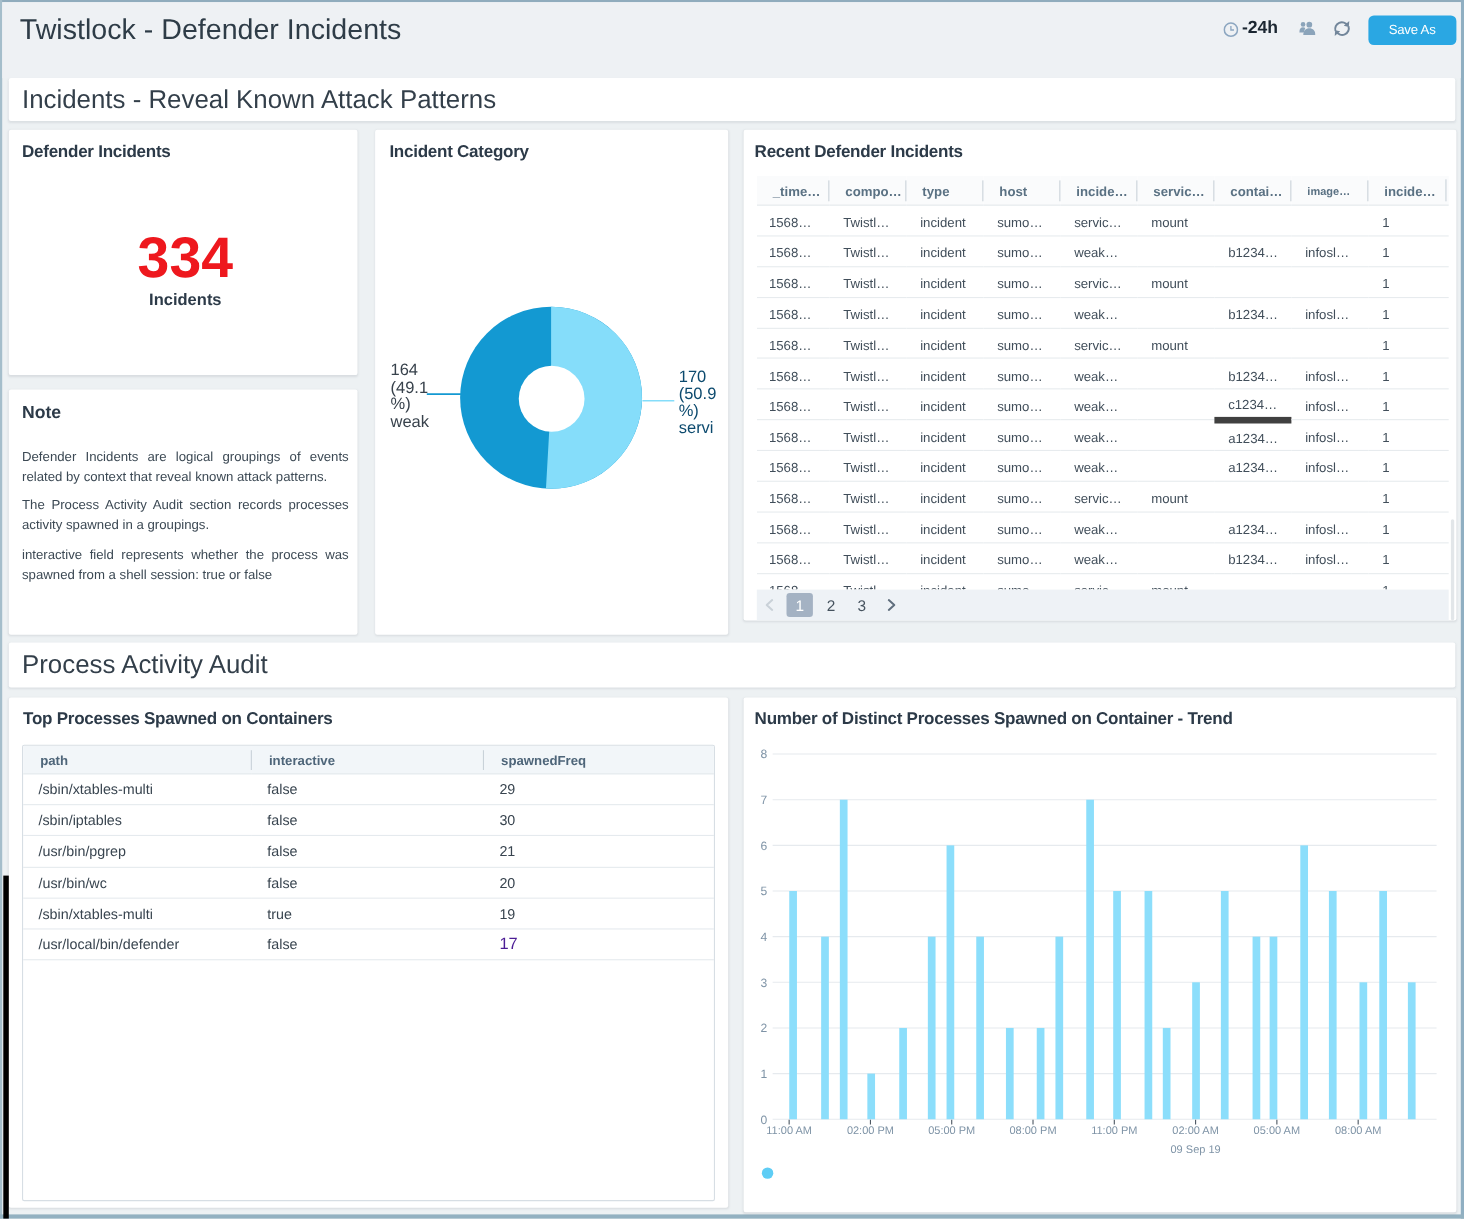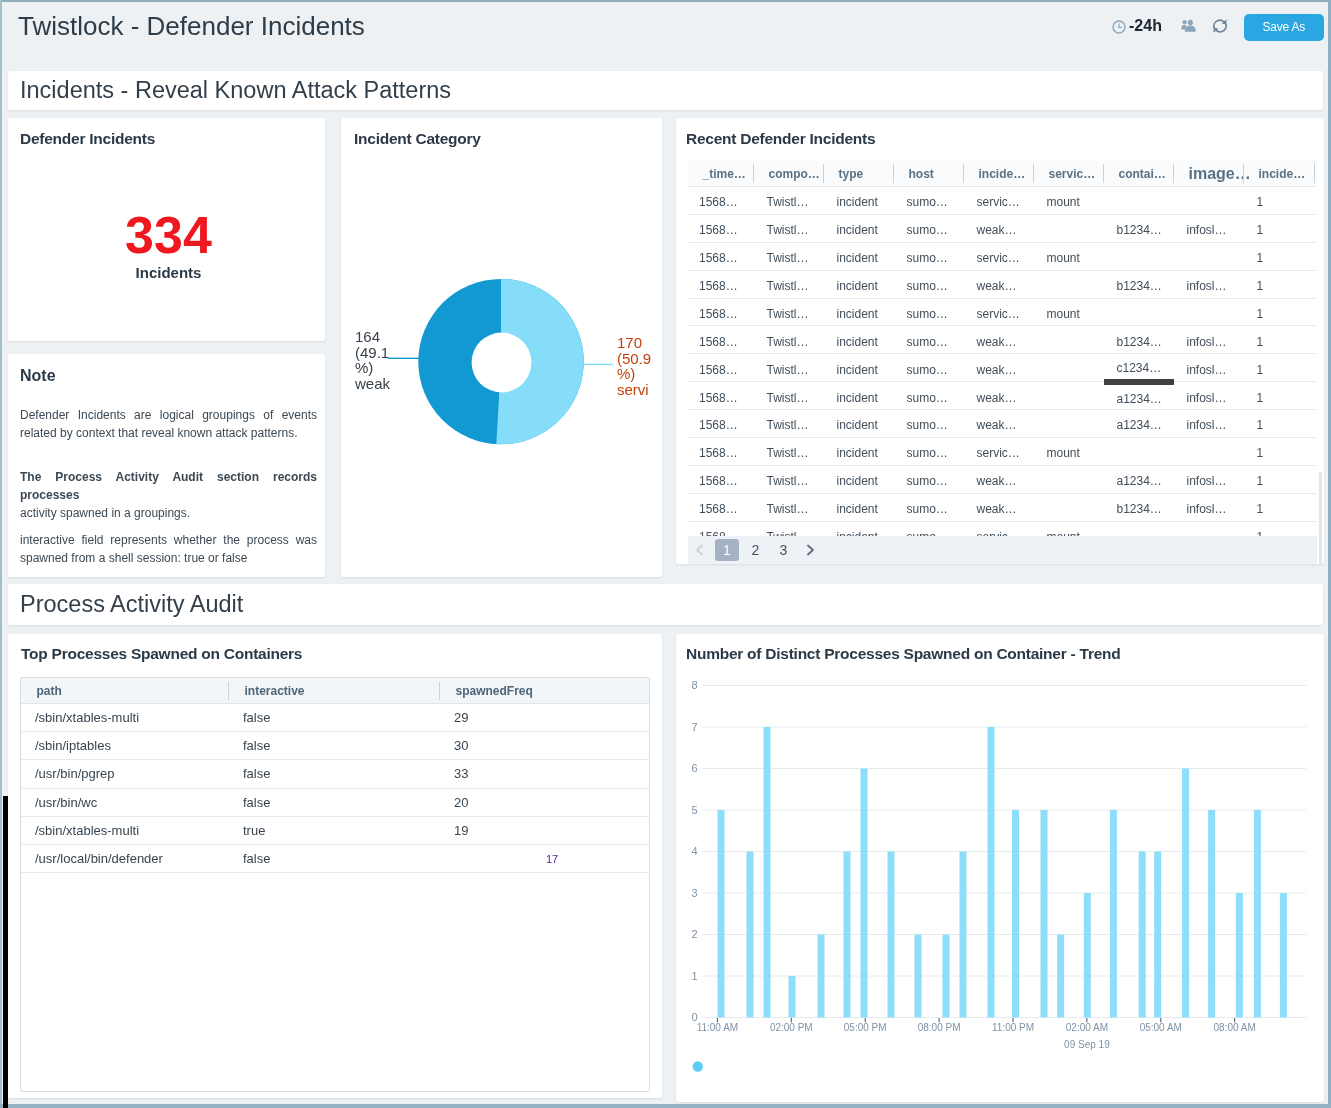--- a/index.html
+++ b/index.html
@@ -48,37 +48,37 @@
 <div class="panel" style="left:8px;top:118px;width:317px;height:223px;"></div>
 <div class="ptitle" style="left:20px;top:129.5px;">Defender Incidents</div>
 <div class="abs" style="left:8px;top:204.5px;width:321px;text-align:center;font-size:52px;font-weight:bold;color:#ee181e;">334</div>
 <div class="abs" style="left:8px;top:264px;width:321px;text-align:center;font-size:15px;font-weight:bold;color:#2c3a48;">Incidents</div>
 
 <div class="panel" style="left:8px;top:354px;width:317px;height:223px;"></div>
 <div class="ptitle" style="left:20px;top:367px;font-size:16px;letter-spacing:0;">Note</div>
 <div class="abs" style="left:20px;top:406px;width:297px;font-size:12px;line-height:18px;color:#3c4954;">
 <div style="text-align:justify;text-align-last:justify;">Defender Incidents are logical groupings of events</div>
 <div>related by context that reveal known attack patterns.</div>
-<div style="text-align:justify;text-align-last:justify;margin-top:26px;font-weight:bold;">The Process Activity Audit section records processes</div>
+<div style="text-align:justify;text-align-last:justify;margin-top:8px;">The Process Activity Audit section records processes</div>
 <div>activity spawned in a groupings.</div>
 <div style="text-align:justify;text-align-last:justify;margin-top:9px;">interactive field represents whether the process was</div>
 <div>spawned from a shell session: true or false</div>
 </div>
 
 <div class="panel" style="left:341px;top:118px;width:321px;height:459px;"></div>
 <div class="ptitle" style="left:354px;top:129.5px;">Incident Category</div>
 <svg class="abs" style="left:341px;top:118px;" width="321" height="459" viewBox="0 0 321 459">
   <circle cx="160" cy="243.6" r="82.7" fill="#1399d2"></circle>
   <path d="M160 243.6 L160 160.9 A82.7 82.7 0 1 1 155.33 326.17 Z" fill="#85ddfa"></path>
   <circle cx="160.5" cy="244.5" r="29.9" fill="#fff"></circle>
   <line x1="47" y1="240.3" x2="78" y2="240.3" stroke="#1399d2" stroke-width="1.4"></line>
   <line x1="243" y1="246.4" x2="272" y2="246.4" stroke="#85ddfa" stroke-width="1.4"></line>
 </svg>
 <div class="abs" style="left:355px;top:329px;font-size:15px;line-height:15.6px;color:#38424c;">164<br>(49.1<br>%)<br>weak</div>
-<div class="abs" style="left:617px;top:335px;font-size:15px;line-height:15.6px;color:#c2410c;">170<br>(50.9<br>%)<br>servi</div>
+<div class="abs" style="left:617px;top:335px;font-size:15px;line-height:15.6px;color:#0c4a6e;">170<br>(50.9<br>%)<br>servi</div>
 
 <div class="panel" style="left:676px;top:118px;width:648px;height:446px;"></div>
 <div class="ptitle" style="left:686px;top:129.5px;">Recent Defender Incidents</div>
 <div id="rtable" class="abs" style="left:688px;top:160px;width:629px;height:376px;overflow:hidden;">
     <table style="border-collapse:collapse;table-layout:fixed;width:650px;">
       <colgroup>
         <col style="width:66px">
         <col style="width:70px">
         <col style="width:70px">
         <col style="width:70px">
@@ -90,21 +90,21 @@
       </colgroup>
       <tbody>
         <tr style="height:26.5px;background:#fafbfc;">
           <td style="border-bottom:1px solid #e3e8ec;font-weight:bold;color:#5a7183;font-size:12px;padding:2.8px 0 0 14.5px;position:relative;">_time…<span style="position:absolute;right:0;top:4px;height:19px;border-right:1px solid #c9d2d9;"></span></td>
           <td style="border-bottom:1px solid #e3e8ec;font-weight:bold;color:#5a7183;font-size:12px;padding:2.8px 0 0 14.5px;position:relative;">compo…<span style="position:absolute;right:0;top:4px;height:19px;border-right:1px solid #c9d2d9;"></span></td>
           <td style="border-bottom:1px solid #e3e8ec;font-weight:bold;color:#5a7183;font-size:12px;padding:2.8px 0 0 14.5px;position:relative;">type<span style="position:absolute;right:0;top:4px;height:19px;border-right:1px solid #c9d2d9;"></span></td>
           <td style="border-bottom:1px solid #e3e8ec;font-weight:bold;color:#5a7183;font-size:12px;padding:2.8px 0 0 14.5px;position:relative;">host<span style="position:absolute;right:0;top:4px;height:19px;border-right:1px solid #c9d2d9;"></span></td>
           <td style="border-bottom:1px solid #e3e8ec;font-weight:bold;color:#5a7183;font-size:12px;padding:2.8px 0 0 14.5px;position:relative;">incide…<span style="position:absolute;right:0;top:4px;height:19px;border-right:1px solid #c9d2d9;"></span></td>
           <td style="border-bottom:1px solid #e3e8ec;font-weight:bold;color:#5a7183;font-size:12px;padding:2.8px 0 0 14.5px;position:relative;">servic…<span style="position:absolute;right:0;top:4px;height:19px;border-right:1px solid #c9d2d9;"></span></td>
           <td style="border-bottom:1px solid #e3e8ec;font-weight:bold;color:#5a7183;font-size:12px;padding:2.8px 0 0 14.5px;position:relative;">contai…<span style="position:absolute;right:0;top:4px;height:19px;border-right:1px solid #c9d2d9;"></span></td>
-          <td style="border-bottom:1px solid #e3e8ec;font-weight:bold;color:#5a7183;font-size:16px;padding:2.8px 0 0 14.5px;position:relative;">image…<span style="position:absolute;right:0;top:4px;height:19px;border-right:1px solid #c9d2d9;"></span></td>
+          <td style="border-bottom:1px solid #e3e8ec;font-weight:bold;color:#5a7183;font-size:10px;padding:2.8px 0 0 14.5px;position:relative;">image…<span style="position:absolute;right:0;top:4px;height:19px;border-right:1px solid #c9d2d9;"></span></td>
           <td style="border-bottom:1px solid #e3e8ec;font-weight:bold;color:#5a7183;font-size:12px;padding:2.8px 0 0 14.5px;position:relative;">incide…</td>
         </tr>
         <tr style="height:27.9px;">
           <td style="border-bottom:1px solid #e7ebee;color:#414e5a;font-size:12px;padding:3.8px 0 0 11px;">1568…</td>
           <td style="border-bottom:1px solid #e7ebee;color:#414e5a;font-size:12px;padding:3.8px 0 0 12.5px;">Twistl…</td>
           <td style="border-bottom:1px solid #e7ebee;color:#414e5a;font-size:12px;padding:3.8px 0 0 12.5px;">incident</td>
           <td style="border-bottom:1px solid #e7ebee;color:#414e5a;font-size:12px;padding:3.8px 0 0 12.5px;">sumo…</td>
           <td style="border-bottom:1px solid #e7ebee;color:#414e5a;font-size:12px;padding:3.8px 0 0 12.5px;">servic…</td>
           <td style="border-bottom:1px solid #e7ebee;color:#414e5a;font-size:12px;padding:3.8px 0 0 12.5px;">mount</td>
           <td style="border-bottom:1px solid #e7ebee;color:#414e5a;font-size:12px;padding:3.8px 0 0 12.5px;"></td>
@@ -286,36 +286,36 @@
             <td style="border-bottom:1px solid #e5eaee;color:#38444f;font-size:13px;padding-left:14px;">29</td>
           </tr>
           <tr style="height:28.2px;">
             <td style="border-bottom:1px solid #e5eaee;color:#38444f;font-size:13px;padding-left:14px;">/sbin/iptables</td>
             <td style="border-bottom:1px solid #e5eaee;color:#38444f;font-size:13px;padding-left:14px;">false</td>
             <td style="border-bottom:1px solid #e5eaee;color:#38444f;font-size:13px;padding-left:14px;">30</td>
           </tr>
           <tr style="height:28.2px;">
             <td style="border-bottom:1px solid #e5eaee;color:#38444f;font-size:13px;padding-left:14px;">/usr/bin/pgrep</td>
             <td style="border-bottom:1px solid #e5eaee;color:#38444f;font-size:13px;padding-left:14px;">false</td>
-            <td style="border-bottom:1px solid #e5eaee;color:#38444f;font-size:13px;padding-left:14px;">33</td>
+            <td style="border-bottom:1px solid #e5eaee;color:#38444f;font-size:13px;padding-left:14px;">21</td>
           </tr>
           <tr style="height:28.2px;">
             <td style="border-bottom:1px solid #e5eaee;color:#38444f;font-size:13px;padding-left:14px;">/usr/bin/wc</td>
             <td style="border-bottom:1px solid #e5eaee;color:#38444f;font-size:13px;padding-left:14px;">false</td>
             <td style="border-bottom:1px solid #e5eaee;color:#38444f;font-size:13px;padding-left:14px;">20</td>
           </tr>
           <tr style="height:28.2px;">
             <td style="border-bottom:1px solid #e5eaee;color:#38444f;font-size:13px;padding-left:14px;">/sbin/xtables-multi</td>
             <td style="border-bottom:1px solid #e5eaee;color:#38444f;font-size:13px;padding-left:14px;">true</td>
             <td style="border-bottom:1px solid #e5eaee;color:#38444f;font-size:13px;padding-left:14px;">19</td>
           </tr>
           <tr style="height:28.2px;">
             <td style="border-bottom:1px solid #e5eaee;color:#38444f;font-size:13px;padding-left:14px;">/usr/local/bin/defender</td>
             <td style="border-bottom:1px solid #e5eaee;color:#38444f;font-size:13px;padding-left:14px;">false</td>
-            <td style="border-bottom:1px solid #e5eaee;color:#4c1d95;font-size:11px;padding-left:14px;text-align:center;">17</td>
+            <td style="border-bottom:1px solid #e5eaee;color:#4c1d95;font-size:15px;padding-left:14px;">17</td>
           </tr>
         </tbody>
       </table>
     </div>
   </div>
 
 <div class="panel" style="left:676px;top:634px;width:648px;height:468px;"></div>
 <div class="ptitle" style="left:686px;top:645px;">Number of Distinct Processes Spawned on Container - Trend</div>
 <svg id="chart" class="abs" style="left:676px;top:634px;" width="648" height="468" viewBox="0 0 648 468">
     <line x1="26.4" y1="383.5" x2="630" y2="383.5" stroke="#e6eaee" stroke-width="1"></line>

